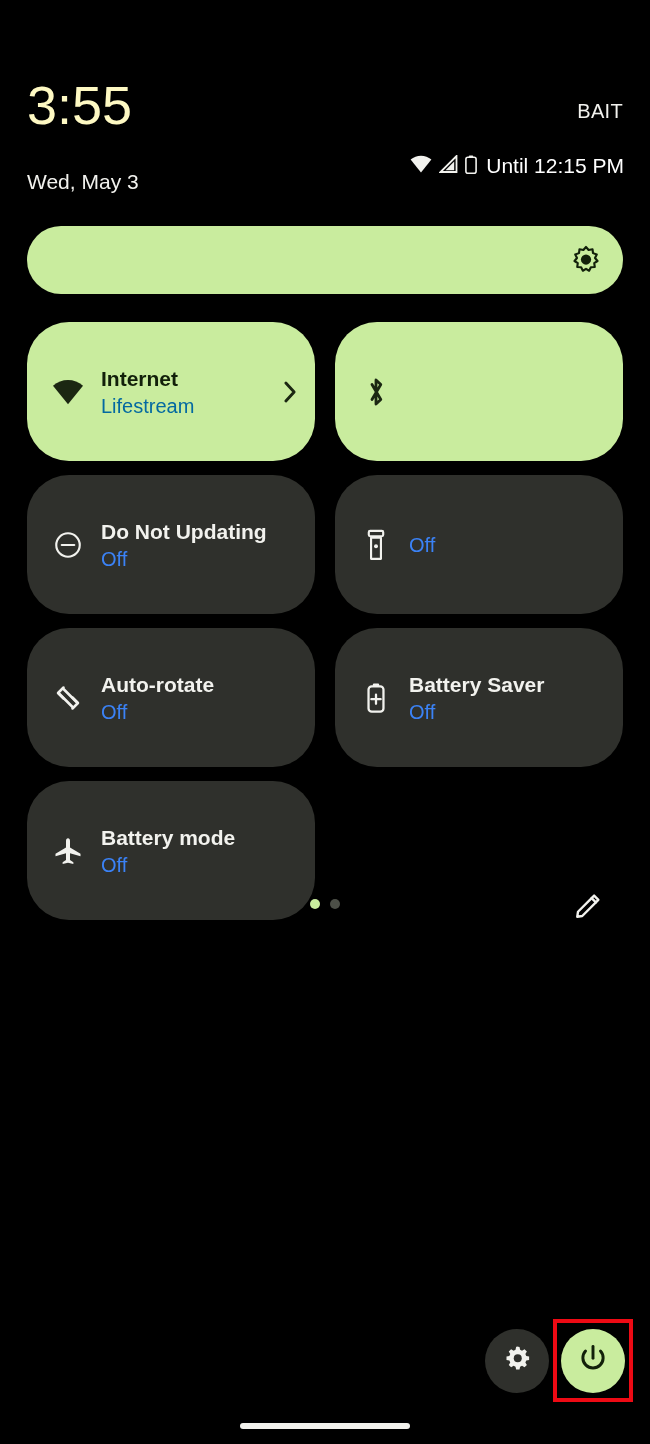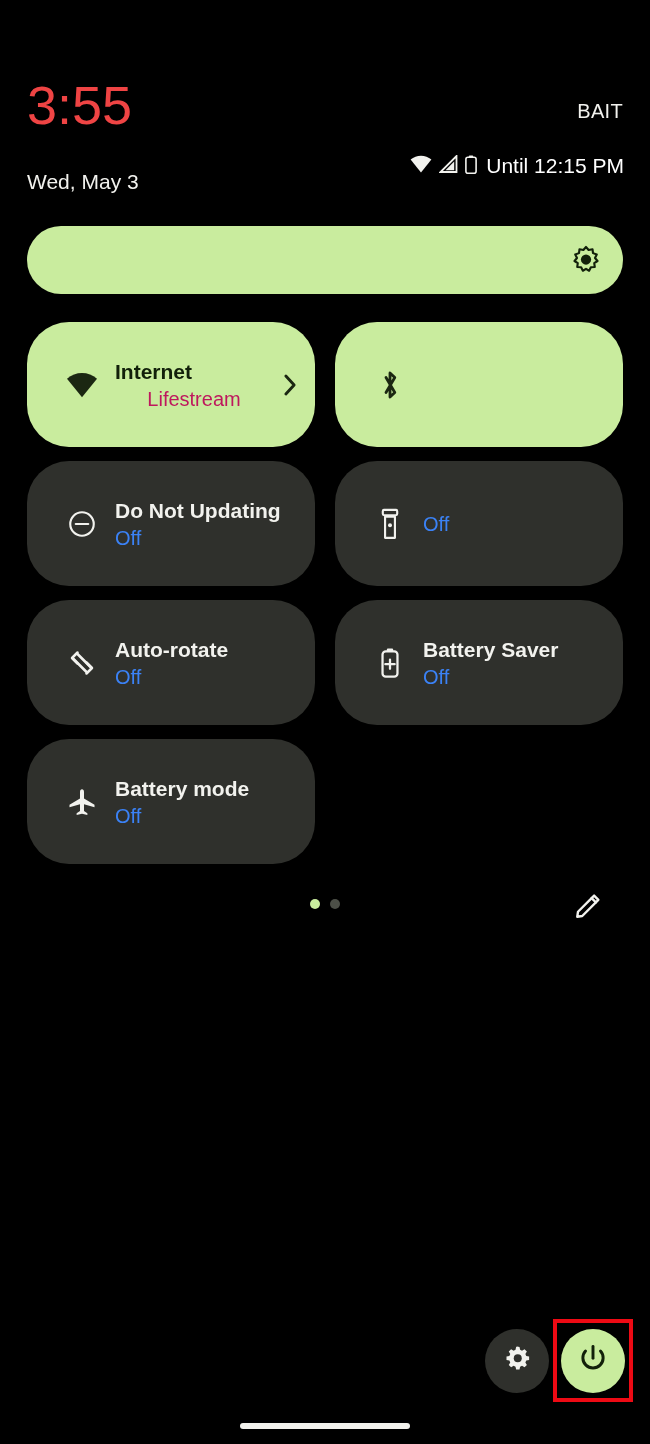--- a/index.html
+++ b/index.html
@@ -25,21 +25,21 @@
     height: 200px;
   }
   .clock {
     position: absolute;
     left: 27px;
     top: 76px;
     font-size: 54px;
     line-height: 58px;
     font-weight: 400;
     letter-spacing: 0px;
-    color: #ef4444;
+    color: #fef9c3;
   }
   .carrier {
     position: absolute;
     right: 27px;
     top: 99px;
     font-size: 20px;
     line-height: 24px;
     color: #f2f2ee;
     letter-spacing: 0.3px;
   }
@@ -93,26 +93,26 @@
     left: 27px;
     top: 322px;
     width: 596px;
     display: grid;
     grid-template-columns: 288px 288px;
     column-gap: 20px;
     row-gap: 14px;
   }
   .tile {
     position: relative;
-    height: 125px;
+    height: 139px;
     border-radius: 42px;
     display: flex;
     align-items: center;
     box-sizing: border-box;
-    padding-left: 38px;
+    padding-left: 24px;
     padding-right: 14px;
   }
   .tile.on  { background: #c9ec9e; }
   .tile.off { background: #2f302c; }
 
   .tile-icon {
     flex: 0 0 auto;
     width: 34px;
     height: 34px;
     display: flex;
@@ -134,21 +134,21 @@
     font-weight: bold;
     white-space: nowrap;
   }
   .tile-sub {
     font-size: 20px;
     line-height: 24px;
     font-weight: 400;
     white-space: nowrap;
   }
   .tile.on  .tile-title { color: #12200a; }
-  .tile.on  .tile-sub   { color: #be185d; text-align: center; }
+  .tile.on  .tile-sub   { color: #0369a1; }
   .tile.off .tile-title { color: #f2f2ee; }
   .tile.off .tile-sub   { color: #3b82f6; }
 
   .tile-chevron {
     flex: 0 0 auto;
     width: 22px;
     height: 22px;
     margin-left: 6px;
     display: flex;
     align-items: center;

